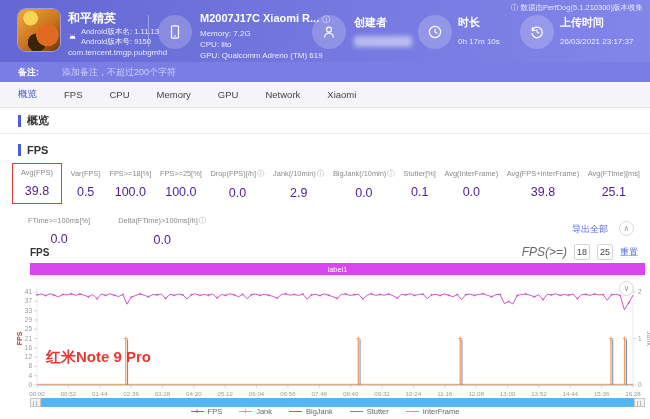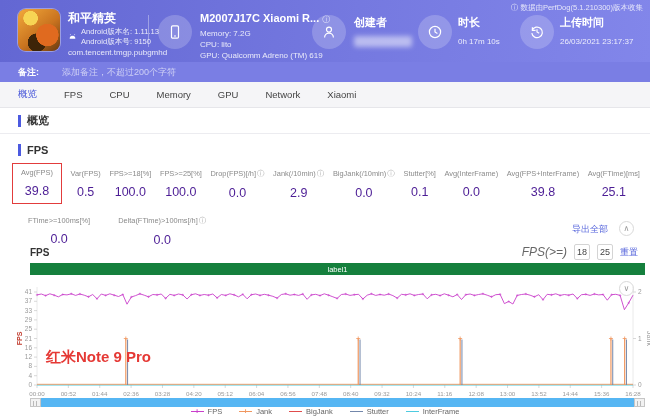--- a/index.html
+++ b/index.html
@@ -65,21 +65,21 @@
 
   
   .chart-label { position:absolute; top:247px; left:30px; font-size:10px; font-weight:bold; color:#333; }
   .thresholds { position:absolute; top:244px; right:12px; display:flex; align-items:center; gap:7px; }
   .th-label { font-size:12px; color:#666;font-style:italic; }
   .th-input { width:16px; height:16px; border:1px solid #d4d4d4; border-radius:2px; font-size:9px;
     text-align:center; color:#444; background:#fff; font-family:inherit; }
   .reset-link { font-size:9px; color:#5867dc; cursor:pointer; }
 
   
-  .scene-bar { position:absolute; top:263px; left:30px; width:615px; height:12px; background:#15803d;
+  .scene-bar { position:absolute; top:263px; left:30px; width:615px; height:12px; background:#d946ef;
     display:flex; align-items:center; justify-content:center; }
   .scene-bar span { color:#fff; font-size:7.5px; }
 
   
   #chart { position:absolute; top:278px; left:0; width:650px; height:120px; }
 
   
   .scroll-track { position:absolute; top:398px; left:30px; width:615px; height:9px; background:#56b6f3; }
   .scroll-handle { position:absolute; top:398px; width:11px; height:9px; background:#f2f2f2;
     border:1px solid #c6c6c6; cursor:pointer;

